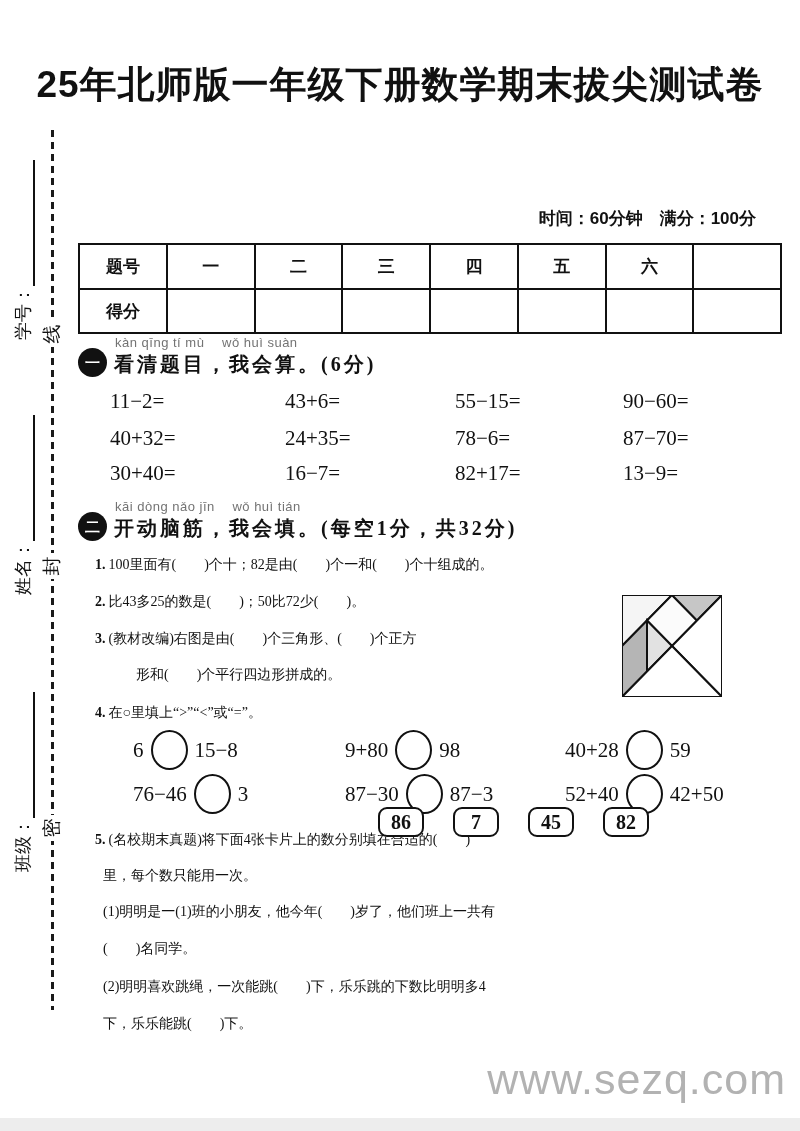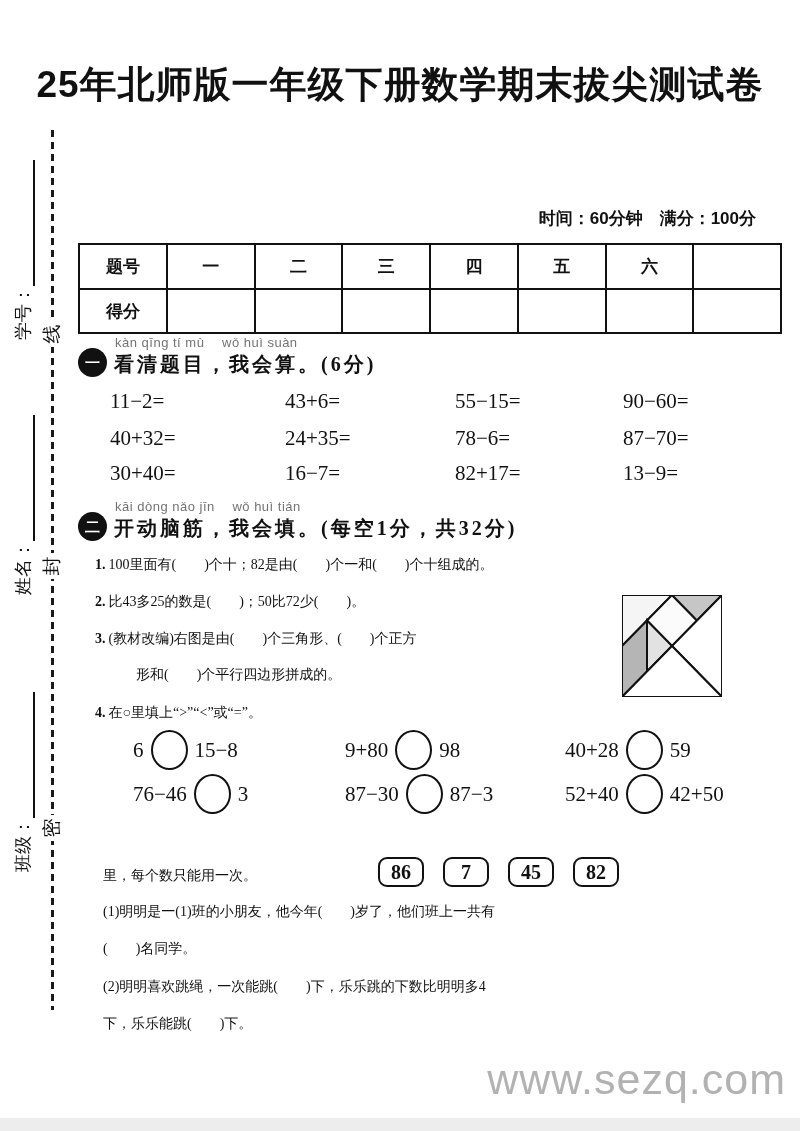--- a/index.html
+++ b/index.html
@@ -45,21 +45,21 @@
 
   
   .cmp-row { position:absolute; left:78px; width:704px; height:38px; }
   .cmp { position:absolute; top:0; height:38px; display:flex; align-items:center; gap:7px;
          font-size:21px; white-space:nowrap; }
   .p0 { left:55px; } .p1 { left:267px; } .p2 { left:468px;margin-left:19px; }
   .circ { width:33px; height:36px; border:2px solid #111; border-radius:50%;
           background:#fff; flex:0 0 auto; }
 
   
-  .cards { position:absolute; left:378px; top:857px; display:flex; gap:19px; }
+  .cards { position:absolute; left:378px; top:807px; display:flex; gap:29px; }
   .card { width:42px; height:26px; border:2.5px solid #111; border-radius:9px;
           display:flex; align-items:center; justify-content:center;
           font-size:20px; font-weight:700; background:#fff; }
 
   
   .seal-line { position:absolute; left:51px; top:130px; width:3px; height:880px;
                background:repeating-linear-gradient(to bottom,#1a1a1a 0 7px,transparent 7px 12px); }
   .side-group { position:absolute; width:200px; height:26px; transform:rotate(-90deg);
                 display:flex; align-items:flex-end; font-size:18px; white-space:nowrap; }
   .blank { display:inline-block; width:126px; height:20px; border-bottom:2px solid #111; }
@@ -210,20 +210,23 @@
         <span class="circ"></span>
         <span>87−3</span>
     </div>
     <div class="cmp p2">
       <span>52+40</span>
         <span class="circ"></span>
         <span>42+50</span>
     </div>
   </div>
 
+  <div class="qline" style="top:831px;">
+    <span class="qnum">5.</span><span>(名校期末真题)将下面4张卡片上的数分别填在合适的(　　)</span>
+  </div>
   <div class="qline indent1" style="top:867px;">
     <span>里，每个数只能用一次。</span>
   </div>
 
   <div class="cards">
     <div class="card">86</div>
     <div class="card">7</div>
     <div class="card">45</div>
     <div class="card">82</div>
   </div>

